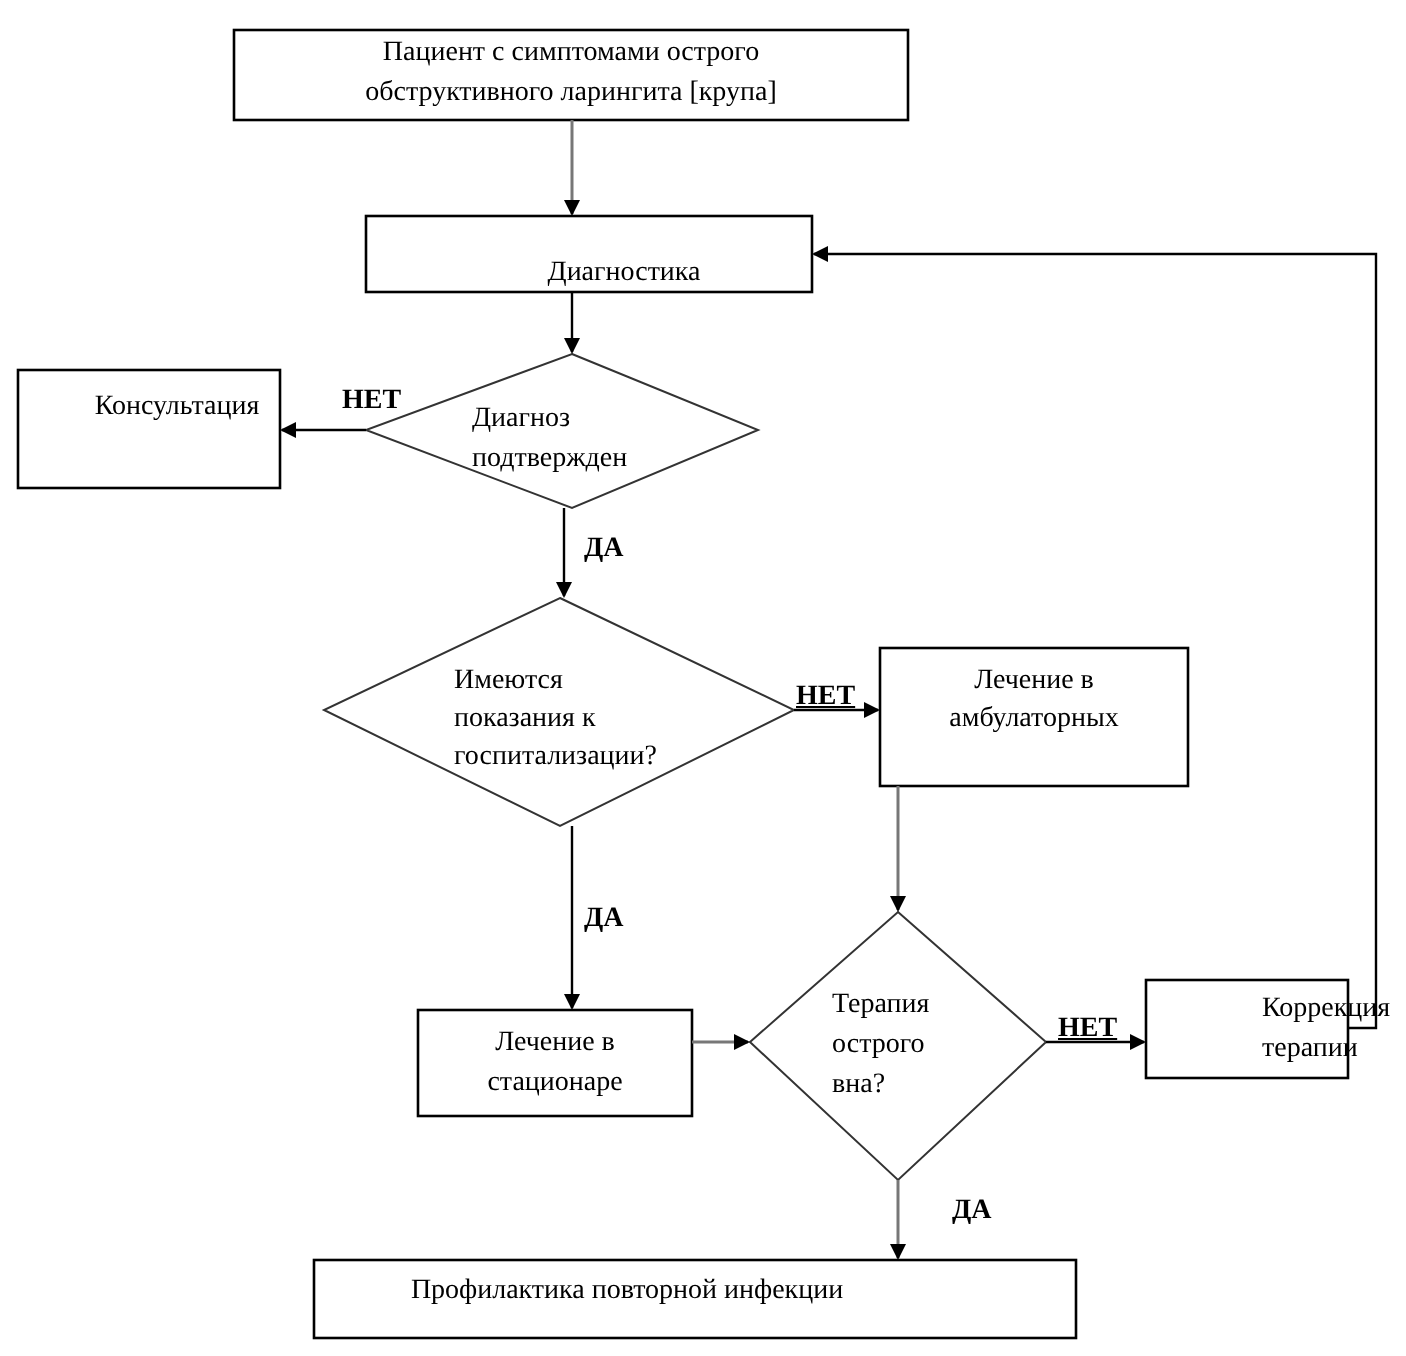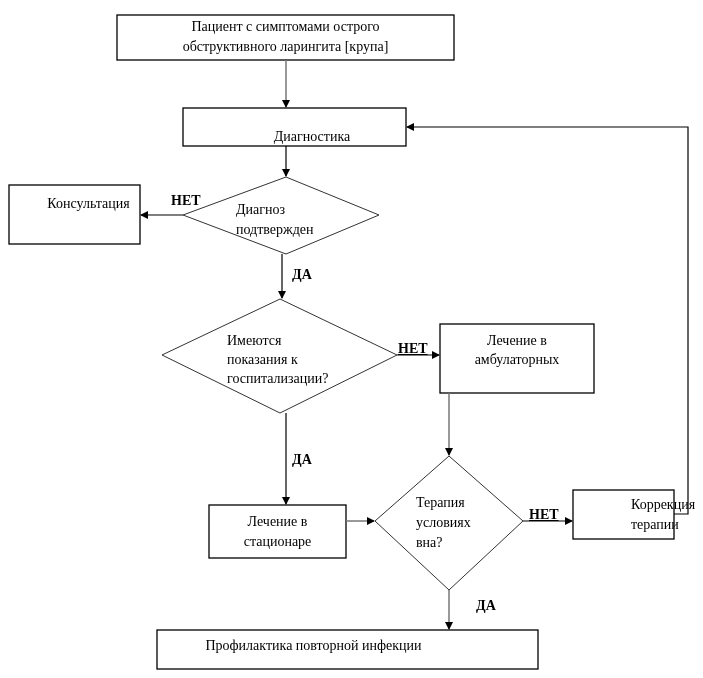--- a/index.html
+++ b/index.html
@@ -75,21 +75,21 @@
   <div>амбулаторных</div>
 </div>
 
 <div class="box-text center" style="left:209px; top:512px; width:137px;">
   <div>Лечение в</div>
   <div>стационаре</div>
 </div>
 
 <div class="box-text" style="left:416px; top:493px;">
   <div>Терапия</div>
-  <div>условиях</div>
+  <div>острого</div>
   <div>вна?</div>
 </div>
 
 <div class="box-text" style="left:583px; top:495px;margin-left:48px;">
   <div>Коррекция</div>
   <div>терапии</div>
 </div>
 
 <div class="box-text center" style="left:157px; top:636px; width:313px;">
   <div>Профилактика повторной инфекции</div>

